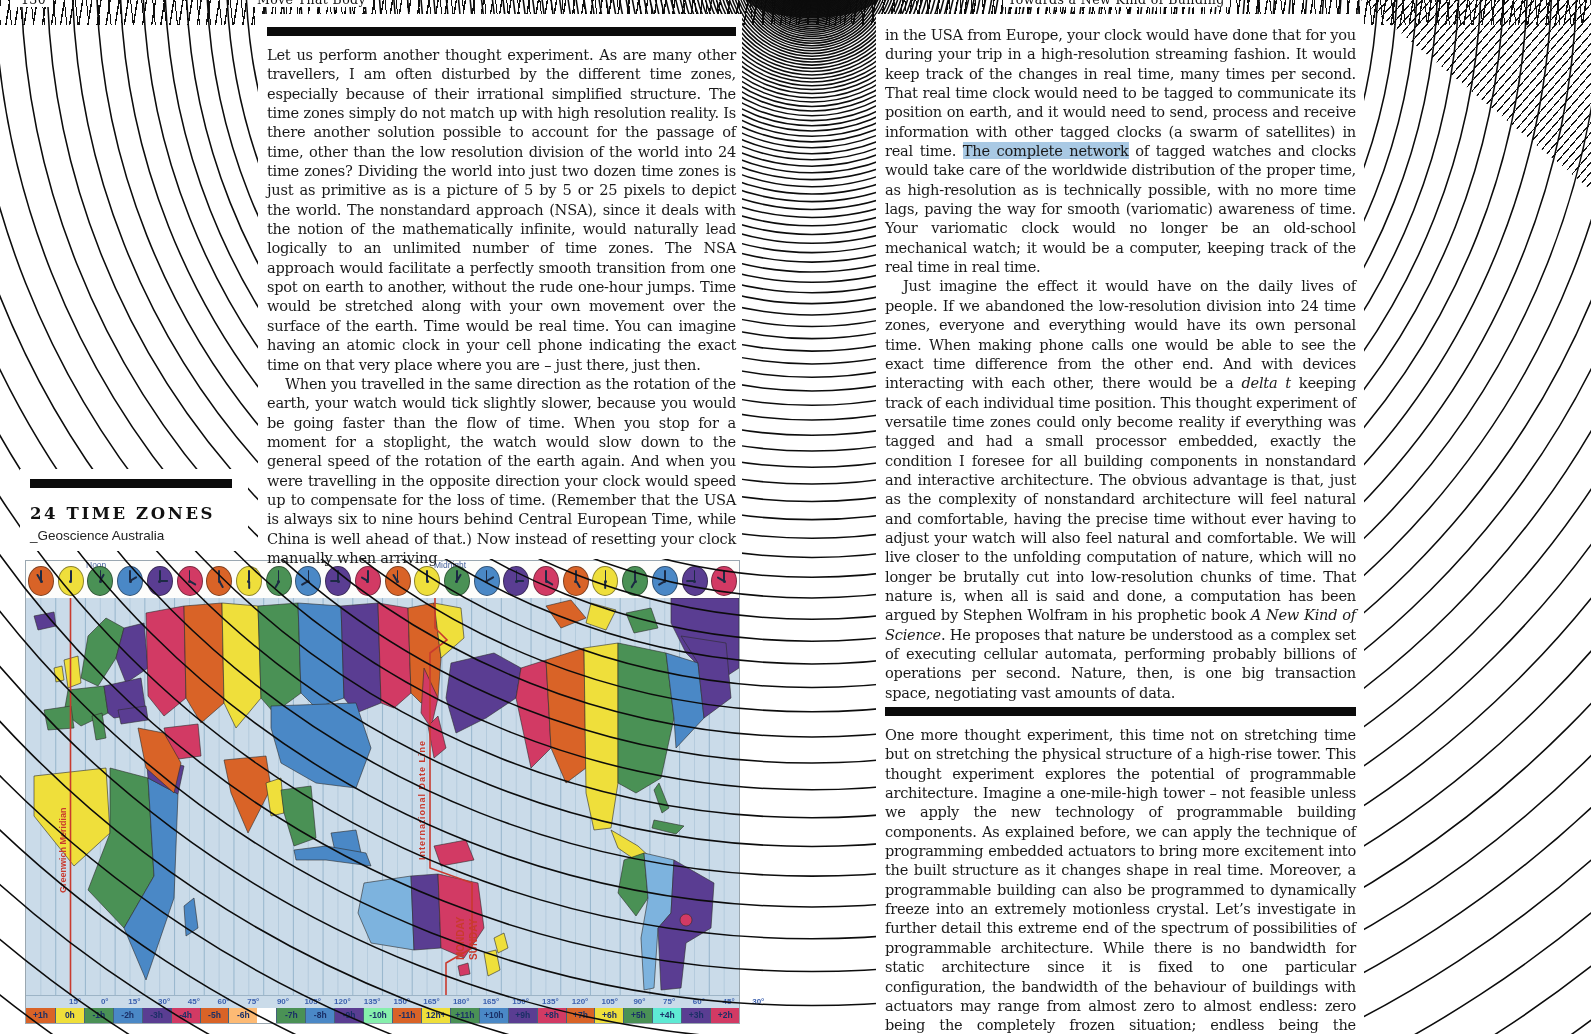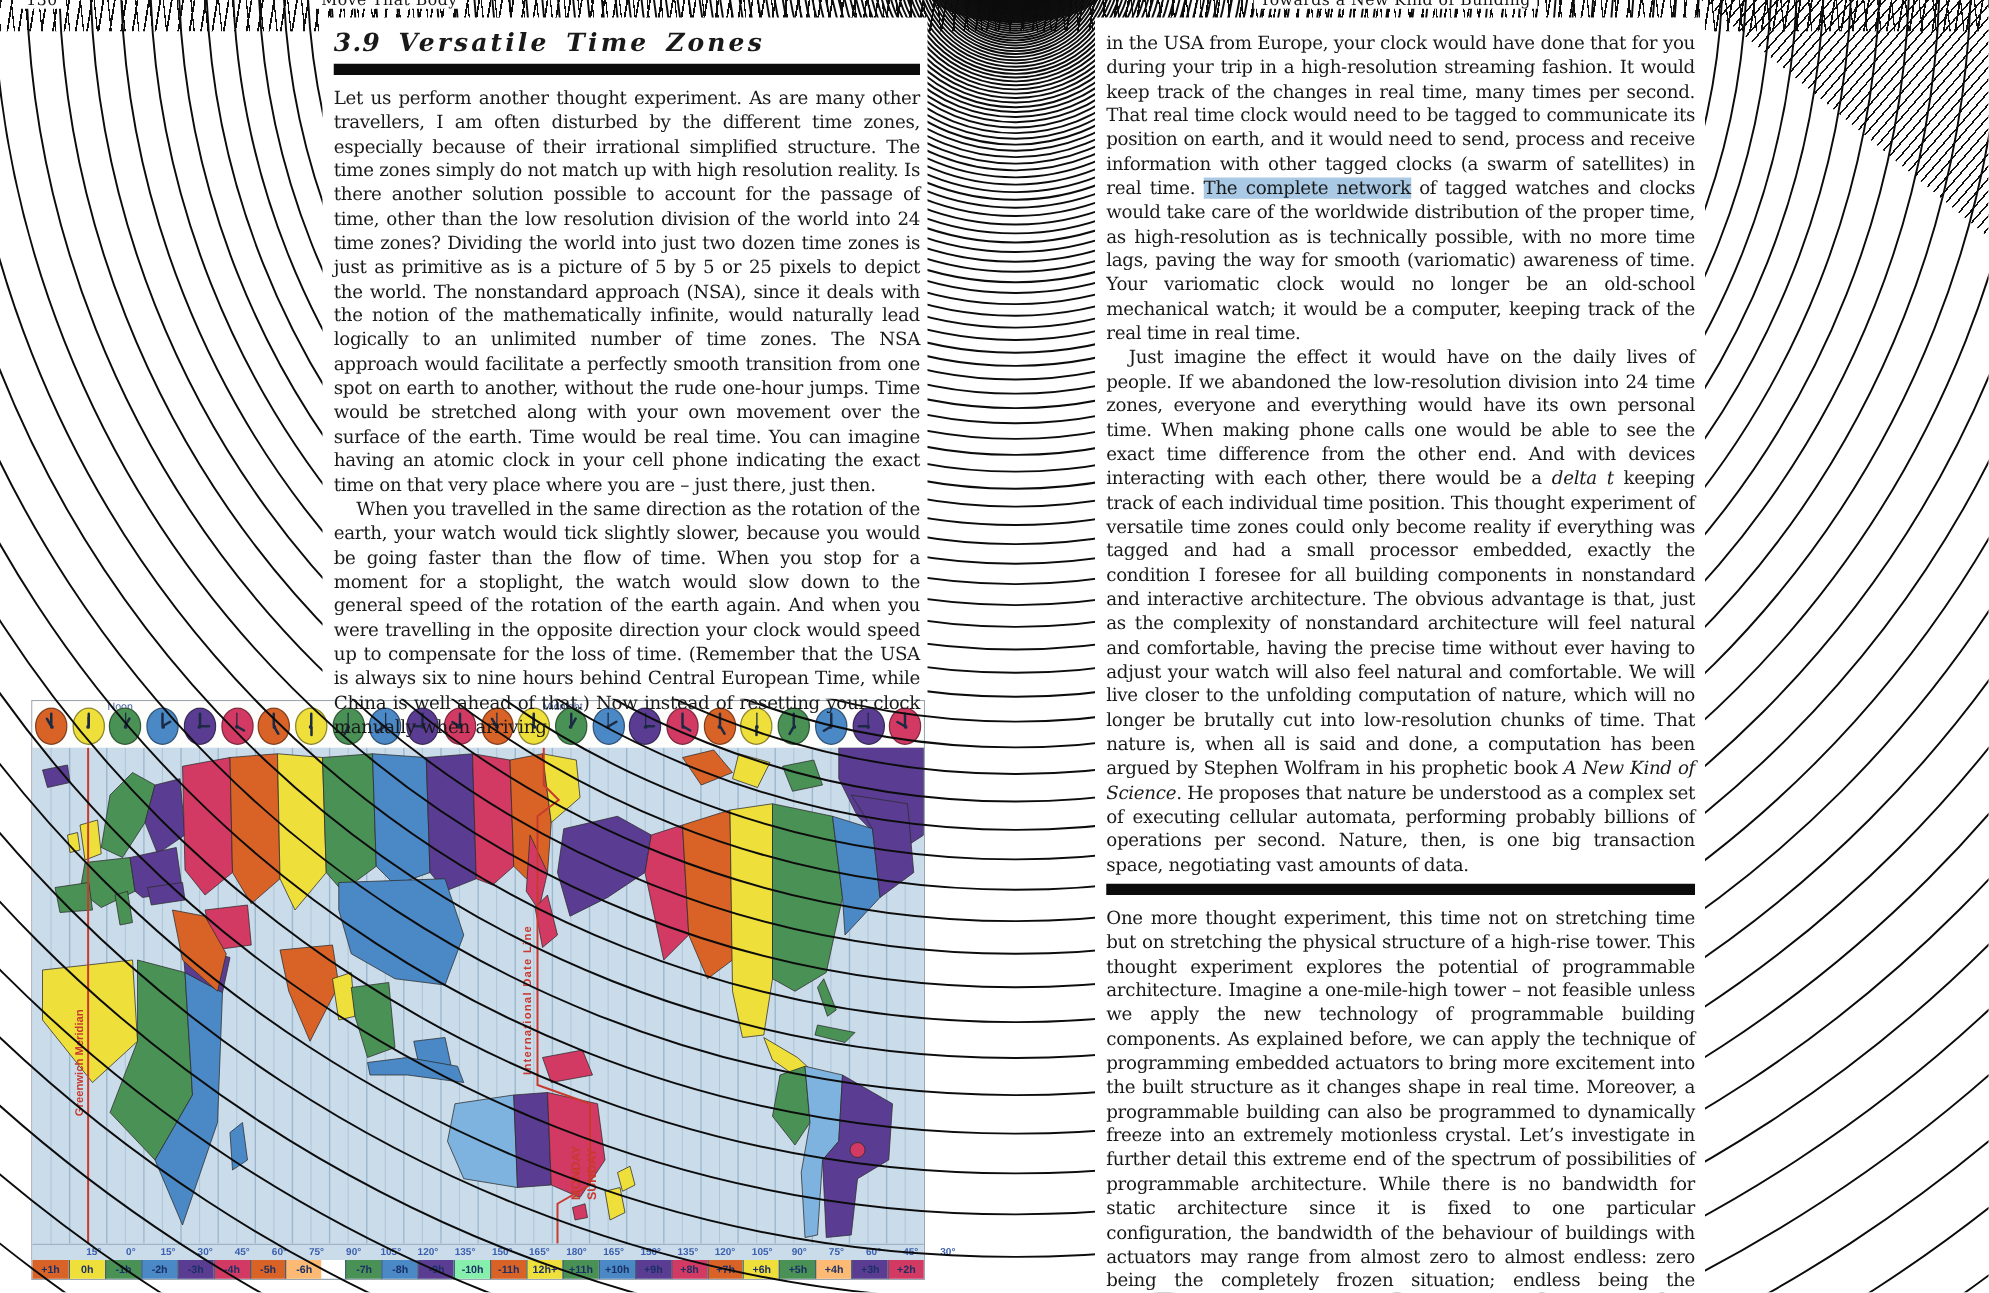--- a/index.html
+++ b/index.html
@@ -261,28 +261,30 @@
   </svg>
 
   <div class="top-hatch"></div>
   <div class="corner-hatch"></div>
 
   <div class="running-head rh-num">130</div>
   <div class="running-head rh-left">Move That Body</div>
   <div class="running-head rh-right">Towards a New Kind of Building</div>
 
   <section class="col col-left">
-    <div class="sec-head">
-      <span class="sec-num">3.9</span><span class="sec-title">Versatile Time Zones</span>
-    </div>
     <div class="sec-rule"></div>
     <p class="body-text">Let us perform another thought experiment. As are many other travellers, I am often disturbed by the different time zones, especially because of their irrational simplified structure. The time zones simply do not match up with high resolution reality. Is there another solution possible to account for the passage of time, other than the low resolution division of the world into 24 time zones? Dividing the world into just two dozen time zones is just as primitive as is a picture of 5 by 5 or 25 pixels to depict the world. The nonstandard approach (NSA), since it deals with the notion of the mathematically infinite, would naturally lead logically to an unlimited number of time zones. The NSA approach would facilitate a perfectly smooth transition from one spot on earth to another, without the rude one-hour jumps. Time would be stretched along with your own movement over the surface of the earth. Time would be real time. You can imagine having an atomic clock in your cell phone indicating the exact time on that very place where you are – just there, just then.</p>
     <p class="body-text indent">When you travelled in the same direction as the rotation of the earth, your watch would tick slightly slower, because you would be going faster than the flow of time. When you stop for a moment for a stoplight, the watch would slow down to the general speed of the rotation of the earth again. And when you were travelling in the opposite direction your clock would speed up to compensate for the loss of time. (Remember that the USA is always six to nine hours behind Central European Time, while China is well ahead of that.) Now instead of resetting your clock manually when arriving</p>
   </section>
 
+  <aside class="caption">
+    <div class="caption-bar"></div>
+    <div class="caption-title">24 TIME ZONES</div>
+    <div class="caption-source">_Geoscience Australia</div>
+  </aside>
 
   <figure class="map-fig" style="margin:0">
     <div class="clock-strip" id="clock-strip">
       <span class="clock-label noon">Noon</span>
       <span class="clock-label midnight">Midnight</span>
     <div class="clock" style="left: 2px; background: rgb(217, 99, 39);">
           <div class="hand h-hour" style="transform: rotate(-30deg);"></div>
           <div class="hand h-min"></div>
           <div class="dot"></div>
         </div>
@@ -575,21 +577,21 @@
         <div class="offset-cell" style="background: #86efac;">-10h</div>
         <div class="offset-cell" style="background: rgb(217, 99, 39);">-11h</div>
         <div class="offset-cell" style="background: rgb(239, 223, 59);">12h+</div>
         <div class="offset-cell" style="background: rgb(74, 145, 85);">+11h</div>
         <div class="offset-cell" style="background: rgb(74, 136, 198);">+10h</div>
         <div class="offset-cell" style="background: rgb(90, 61, 146);">+9h</div>
         <div class="offset-cell" style="background: rgb(210, 58, 100);">+8h</div>
         <div class="offset-cell" style="background: rgb(217, 99, 39);">+7h</div>
         <div class="offset-cell" style="background: rgb(239, 223, 59); text-align: center;">+6h</div>
         <div class="offset-cell" style="background: rgb(74, 145, 85);">+5h</div>
-        <div class="offset-cell" style="background: #fdba74;">+4h</div>
+        <div class="offset-cell" style="background: #5eead4;">+4h</div>
         <div class="offset-cell" style="background: rgb(90, 61, 146);">+3h</div>
         <div class="offset-cell" style="background: rgb(210, 58, 100);">+2h</div>
       </div>
   </figure>
 
   <section class="col col-right">
     <p class="body-text"><span>in the USA from Europe, your clock would have done that for you during your trip in a high-resolution streaming fashion. It would keep track of the changes in real time, many times per second. That real time clock would need to be tagged to communicate its position on earth, and it would need to send, process and receive information with other tagged clocks (a swarm of satellites) in real time. </span><span class="seg-highlight">The complete network</span><span> of tagged watches and clocks would take care of the worldwide distribution of the proper time, as high-resolution as is technically possible, with no more time lags, paving the way for smooth (variomatic) awareness of time. Your variomatic clock would no longer be an old-school mechanical watch; it would be a computer, keeping track of the real time in real time.</span></p>
     <p class="body-text indent"><span>Just imagine the effect it would have on the daily lives of people. If we abandoned the low-resolution division into 24 time zones, everyone and everything would have its own personal time. When making phone calls one would be able to see the exact time difference from the other end. And with devices interacting with each other, there would be a </span><span class="seg-italic">delta t</span><span> keeping track of each individual time position. This thought experiment of versatile time zones could only become reality if everything was tagged and had a small processor embedded, exactly the condition I foresee for all building components in nonstandard and interactive architecture. The obvious advantage is that, just as the complexity of nonstandard architecture will feel natural and comfortable, having the precise time without ever having to adjust your watch will also feel natural and comfortable. We will live closer to the unfolding computation of nature, which will no longer be brutally cut into low-resolution chunks of time. That nature is, when all is said and done, a computation has been argued by Stephen Wolfram in his prophetic book </span><span class="seg-italic">A New Kind of Science</span><span>. He proposes that nature be understood as a complex set of executing cellular automata, performing probably billions of operations per second. Nature, then, is one big transaction space, negotiating vast amounts of data.</span></p>
     <div class="sec-rule"></div>
     <p class="body-text">One more thought experiment, this time not on stretching time but on stretching the physical structure of a high-rise tower. This thought experiment explores the potential of programmable architecture. Imagine a one-mile-high tower – not feasible unless we apply the new technology of programmable building components. As explained before, we can apply the technique of programming embedded actuators to bring more excitement into the built structure as it changes shape in real time. Moreover, a programmable building can also be programmed to dynamically freeze into an extremely motionless crystal. Let’s investigate in further detail this extreme end of the spectrum of possibilities of programmable architecture. While there is no bandwidth for static architecture since it is fixed to one particular configuration, the bandwidth of the behaviour of buildings with actuators may range from almost zero to almost endless: zero being the completely frozen situation; endless being the maximum amount of movements that is mechanically and electronically feasible.</p>

